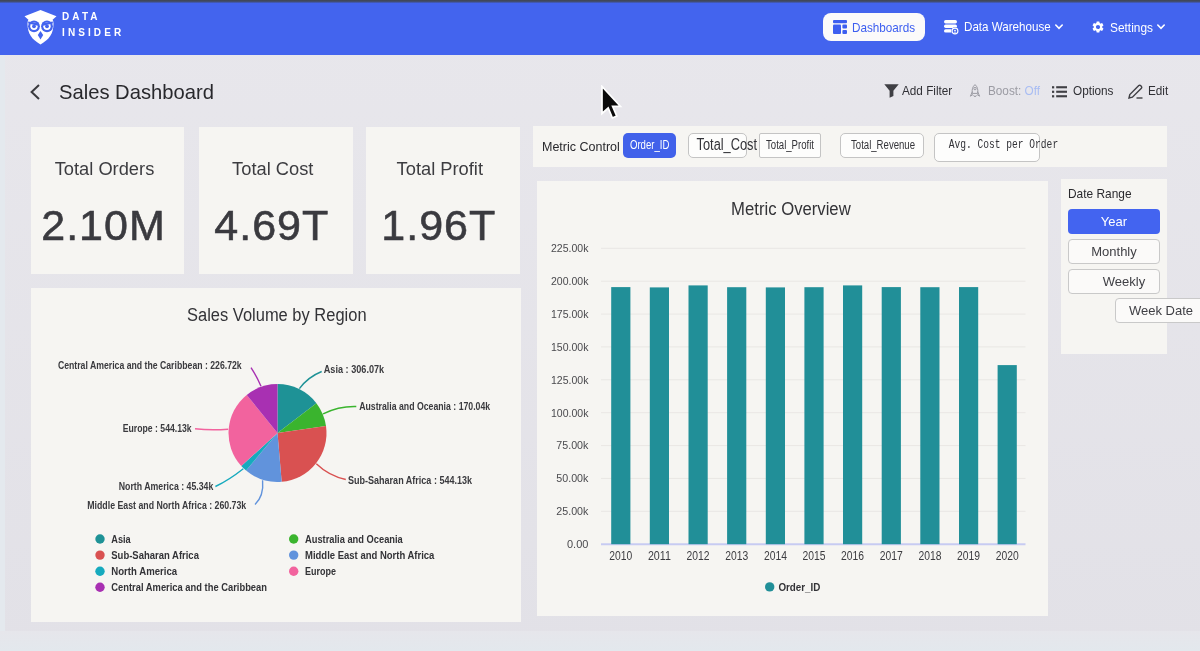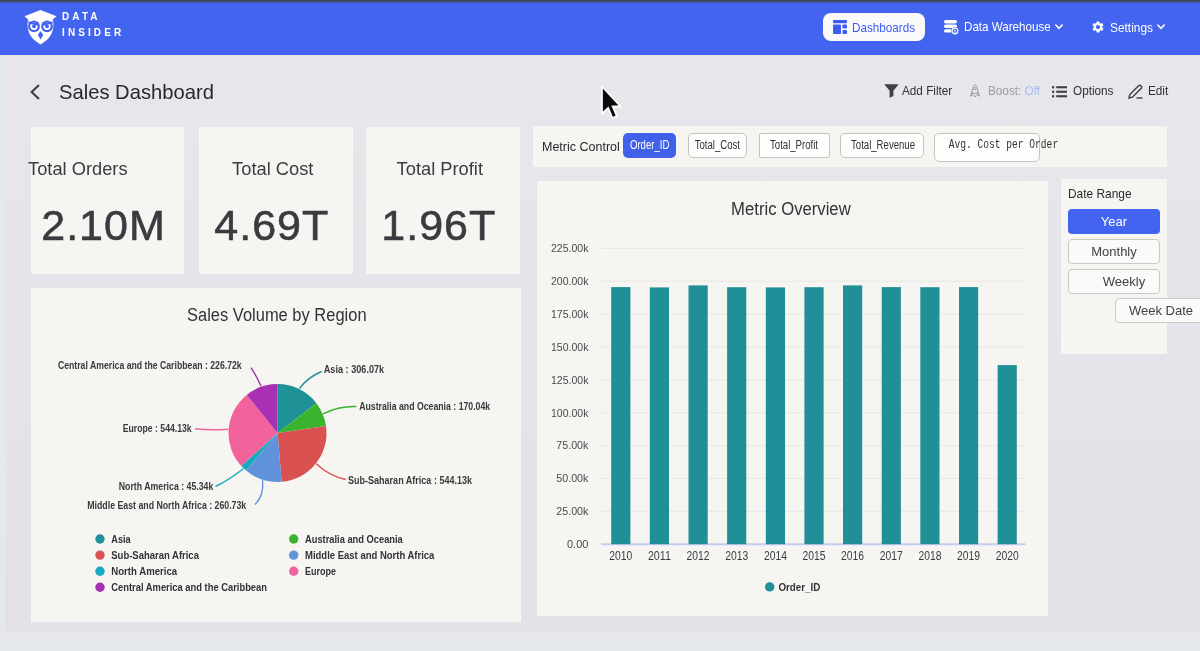--- a/index.html
+++ b/index.html
@@ -101,21 +101,21 @@
   <svg class="abs" style="left:1128px;top:84px" width="15" height="15" viewBox="0 0 15 15">
     <path d="M1 14 L1.8 10.6 L10.8 1.6 C11.3 1.1 12.1 1.1 12.6 1.6 L13.4 2.4 C13.9 2.9 13.9 3.7 13.4 4.2 L4.4 13.2 Z" fill="none" stroke="#3f3f44" stroke-width="1.4"></path>
     <path d="M8.5 14 H14.5" stroke="#3f3f44" stroke-width="1.4"></path>
   </svg>
   <div class="abs" style="left:1148px;top:84px;font-size:12.5px;font-weight:500;color:#303035;transform:scaleX(0.94);transform-origin:left;">Edit</div>
 
   <div class="card" style="left:31px;top:127px;width:153px;height:147px;"></div>
   <div class="card" style="left:199px;top:127px;width:153.5px;height:147px;"></div>
   <div class="card" style="left:365.8px;top:127px;width:154px;height:147px;"></div>
 
-  <div class="abs" style="left:28px;top:158px;width:153px;text-align:left;font-size:18.3px;color:#3c3c40;">Total Orders</div>
+  <div class="abs" style="left:28px;top:158px;width:153px;text-align:center;font-size:18.3px;color:#3c3c40;">Total Orders</div>
   <div class="abs" style="left:362.8px;top:158px;width:154px;text-align:center;font-size:18.3px;color:#3c3c40;">Total Profit</div>
   <div class="abs" style="left:196px;top:158px;width:153.5px;text-align:center;font-size:18.3px;color:#3c3c40;">Total Cost</div>
 
   <div class="abs" style="left:27px;top:200.5px;width:153px;text-align:center;font-size:43px;font-weight:500;color:#3a3a3f;letter-spacing:1px;-webkit-text-stroke:0.6px #3a3a3f;">2.10M</div>
   <div class="abs" style="left:195px;top:200.5px;width:153.5px;text-align:center;font-size:43px;font-weight:500;color:#3a3a3f;letter-spacing:1px;-webkit-text-stroke:0.6px #3a3a3f;">4.69T</div>
   <div class="abs" style="left:361.8px;top:200.5px;width:154px;text-align:center;font-size:43px;font-weight:500;color:#3a3a3f;letter-spacing:1px;-webkit-text-stroke:0.6px #3a3a3f;">1.96T</div>
 
   <div class="card" style="left:31px;top:287.5px;width:490px;height:334px;"></div>
   <svg class="abs" style="left:31px;top:287.5px" width="490" height="334" viewBox="0 0 490 334">
       <text x="245.8" y="32.5" text-anchor="middle" font-size="18" fill="#333337" textLength="179.5" lengthAdjust="spacingAndGlyphs">Sales Volume by Region</text>
@@ -153,22 +153,22 @@
       <text x="274.0" y="254.8" font-size="11.5" font-weight="bold" fill="#333337" textLength="97.8" lengthAdjust="spacingAndGlyphs">Australia and Oceania</text>
       <circle cx="262.7" cy="267.1" r="4.7" fill="#6193dc"></circle>
       <text x="274.0" y="270.9" font-size="11.5" font-weight="bold" fill="#333337" textLength="129.4" lengthAdjust="spacingAndGlyphs">Middle East and North Africa</text>
       <circle cx="262.7" cy="283.2" r="4.7" fill="#f2639e"></circle>
       <text x="274.0" y="287.0" font-size="11.5" font-weight="bold" fill="#333337" textLength="30.9" lengthAdjust="spacingAndGlyphs">Europe</text>
   </svg>
 
   <div class="card" style="left:533px;top:125.5px;width:634px;height:41.5px;"></div>
   <div class="abs" style="left:542px;top:140px;font-size:12.5px;color:#28282c;">Metric Control</div>
   <div class="abs" style="left:623px;top:133px;width:53px;height:24.5px;background:#4161ea;border-radius:5px;color:#fff;font-size:12px;text-align:center;line-height:24.5px;"><span class="cond" style="transform:scaleX(0.8);">Order_ID</span></div>
-  <div class="abs" style="left:687.8px;top:133px;width:59px;height:24.5px;background:#fdfdfc;border:1px solid #c4c4c4;border-radius:5px;color:#333338;font-size:12px;text-align:center;line-height:22.5px;"><span class="cond" style="transform:scaleX(0.8);">Total_Cost</span></div>
-  <div class="abs" style="left:758.6px;top:133px;width:71px;height:24.5px;background:#fdfdfc;border:1px solid #c4c4c4;border-radius:2px;color:#333338;font-size:12px;text-align:center;line-height:22.5px;"><span class="cond" style="transform:scaleX(0.8);">Total_Profit</span></div>
+  <div class="abs" style="left:687.8px;top:133px;width:59px;height:24.5px;background:#fdfdfc;border:1px solid #c4c4c4;border-radius:5px;color:#333338;font-size:16px;text-align:center;line-height:22.5px;"><span class="cond" style="transform:scaleX(0.8);">Total_Cost</span></div>
+  <div class="abs" style="left:758.6px;top:133px;width:62px;height:24.5px;background:#fdfdfc;border:1px solid #c4c4c4;border-radius:2px;color:#333338;font-size:12px;text-align:center;line-height:22.5px;"><span class="cond" style="transform:scaleX(0.8);">Total_Profit</span></div>
   <div class="abs" style="left:840px;top:133px;width:84.4px;height:24.5px;background:#fdfdfc;border:1px solid #c4c4c4;border-radius:5px;color:#333338;font-size:12px;text-align:right;line-height:22.5px;"><span class="cond" style="transform:scaleX(0.8);">Total_Revenue</span></div>
   <div class="abs" style="left:933.5px;top:133px;width:106.4px;height:29px;background:#fdfdfc;border:1px solid #c4c4c4;border-radius:5px;color:#333338;font-size:12px;text-align:center;line-height:22.5px;font-family:Liberation Mono, monospace;"><span class="cond" style="transform:scaleX(0.8);">Avg. Cost per Order</span></div>
 
   <div class="card" style="left:536.6px;top:180.6px;width:511.4px;height:435px;"></div>
   <svg class="abs" style="left:536.6px;top:180.6px" width="512" height="435" viewBox="0 0 512 435">
       <text x="253.9" y="34" text-anchor="middle" font-size="18" fill="#333337" textLength="119.6" lengthAdjust="spacingAndGlyphs">Metric Overview</text>
       <line x1="64" y1="67.3" x2="488.5" y2="67.3" stroke="#e9e7e4" stroke-width="1"></line>
       <line x1="64" y1="100.2" x2="488.5" y2="100.2" stroke="#e9e7e4" stroke-width="1"></line>
       <line x1="64" y1="133.1" x2="488.5" y2="133.1" stroke="#e9e7e4" stroke-width="1"></line>
       <line x1="64" y1="165.9" x2="488.5" y2="165.9" stroke="#e9e7e4" stroke-width="1"></line>

